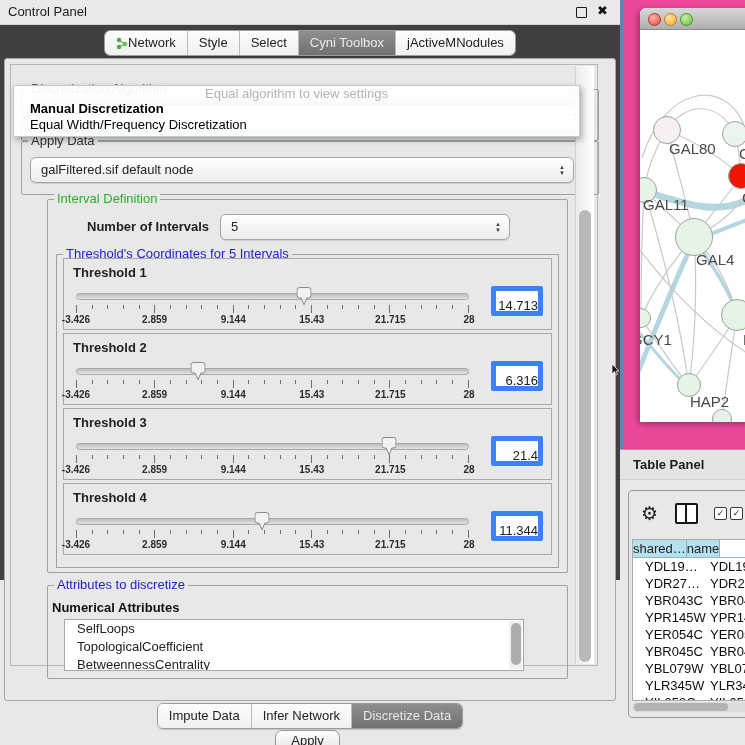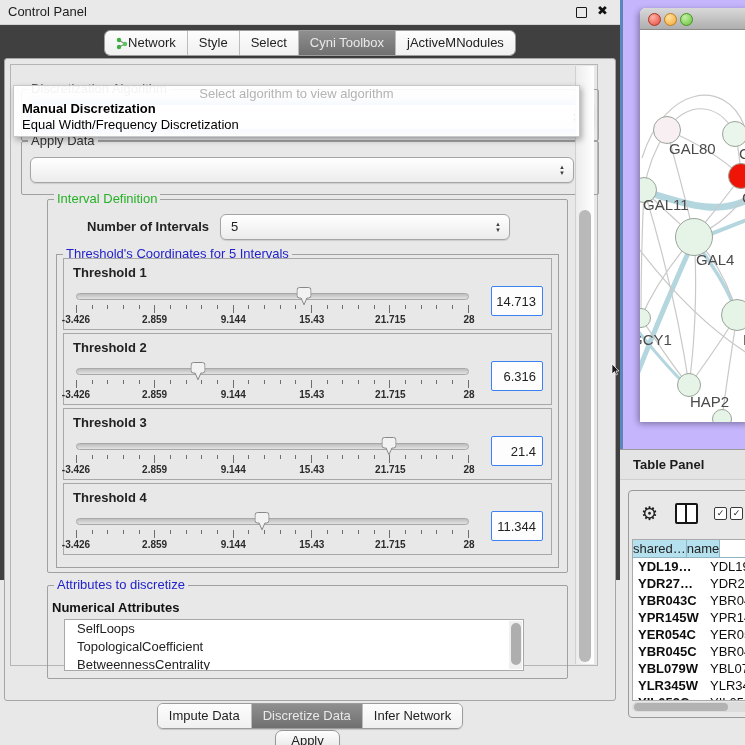--- a/index.html
+++ b/index.html
@@ -41,56 +41,56 @@
 
   #algo-group{left:10px;top:24px;width:576px;height:50px;}
   #algo-combo{position:absolute;left:8px;top:13px;width:522px;}
   #tabledata-group{left:10px;top:76px;width:576px;height:52px;}
   #tabledata-combo{position:absolute;left:8px;top:15px;width:510px;}
 
   
   #algo-popup{position:absolute;left:13px;top:85px;width:565px;height:50px;background:rgba(255,255,255,.93);
               border:1px solid #c8c8c8;box-shadow:2px 3px 6px rgba(0,0,0,.3);z-index:50;}
   #algo-popup .hint{text-align:center;color:#b3b3b3;line-height:15px;height:15px;}
-  #algo-popup .opt{padding:0 8px;line-height:16px;color:#000;cursor:pointer;white-space:nowrap;}
+  #algo-popup .opt{padding:0 16px;line-height:16px;color:#000;cursor:pointer;white-space:nowrap;}
   #algo-popup .opt.bold{font-weight:bold;}
 
   #interval-group{left:36px;top:134px;width:519px;height:372px;}
   #noi-row{position:absolute;left:0;top:14px;width:100%;}
   #noi-label{position:absolute;left:39px;top:5px;font-weight:bold;}
   #noi-combo{position:absolute;left:172px;top:0;width:256px;}
   #thresh-group{position:absolute;left:8px;top:54px;width:501px;height:312px;border:1px solid #a0a0a0;}
   .tpanel{position:relative;margin:3px 6px;height:70px;border:1px solid #a8a8a8;background:#e8e8e8;}
   .tpanel .tlabel{position:absolute;left:9px;top:6px;font-weight:bold;}
   .slider-row{position:absolute;left:10px;right:8px;top:26px;height:42px;display:flex;}
   .slider-wrap{position:relative;flex:1;height:42px;margin-right:18px;}
   .sl-track{position:absolute;left:2px;right:4px;top:8px;height:5px;border:1px solid #a8a8a8;border-radius:4px;
             background:linear-gradient(#bdbdbd,#e3e3e3);}
   .sl-handle{position:absolute;top:2px;transform:translateX(-50%);z-index:3;}
   .ticks{position:absolute;left:2px;right:4px;top:20px;height:8px;display:flex;justify-content:space-between;align-items:flex-start;}
   .ticks .t{width:1px;height:4px;background:#6e6e6e;}
   .ticks .t.M{height:8px;}
   .tick-labels{position:absolute;left:2px;right:4px;top:29px;height:12px;font-size:10px;font-weight:bold;color:#2b2b2b;}
   .tick-labels span{position:absolute;transform:translateX(-50%);white-space:nowrap;}
-  .val-box{width:52px;height:30px;margin-top:1px;background:#fdfdfd;border:1px solid #3b82f6;border-radius:2px;
-           line-height:30px;text-align:right;padding-right:6px;box-sizing:border-box;}
+  .val-box{width:52px;height:30px;margin-top:1px;background:#fdfdfd;border:5px solid #3b82f6;border-radius:2px;
+           line-height:30px;text-align:right;box-sizing:border-box;}
 
   #attr-group{left:36px;top:520px;width:519px;height:92px;}
   #attr-sub{position:absolute;left:4px;top:14px;font-weight:bold;color:#111;}
   #attr-list{position:absolute;left:16px;top:33px;width:458px;height:50px;background:#ffffff;border:1px solid #a8a8a8;overflow:hidden;}
   #attr-list .li{padding-left:12px;line-height:18px;cursor:pointer;white-space:nowrap;}
   #attr-vscroll{position:absolute;right:1px;top:1px;bottom:1px;width:13px;background:#f0f0f0;}
   #attr-vscroll .thumb{position:absolute;left:1.5px;top:2px;width:10px;height:42px;background:#aeaeae;border-radius:5px;}
 
   #apply-btn{position:absolute;left:270px;top:671px;width:63px;height:21px;background:linear-gradient(#fefefe,#e4e4e4);
              border:1px solid #989898;border-radius:7px;text-align:center;line-height:20px;cursor:pointer;box-shadow:0 1px 1px rgba(0,0,0,.15);}
 
   
   #right-region{position:absolute;left:620px;top:0;width:125px;height:745px;}
-  #net-frame{position:absolute;left:0;top:0;width:125px;height:449px;background:#c4b5fd;border-left:3px solid #5c86ba;box-sizing:border-box;}
+  #net-frame{position:absolute;left:0;top:0;width:125px;height:449px;background:#ec4899;border-left:3px solid #5c86ba;box-sizing:border-box;}
   #mac-window{position:absolute;left:17px;top:8px;width:110px;height:414px;background:#fff;border-radius:6px 0 0 4px;box-shadow:-2px 2px 6px rgba(0,0,0,.35);}
   #mac-titlebar{position:absolute;left:0;top:0;width:100%;height:22px;border-radius:6px 0 0 0;
                 background:linear-gradient(#d9d9d9,#aeaeae);border-bottom:1px solid #8a8a8a;box-sizing:border-box;}
   .tl{position:absolute;top:5px;width:11px;height:11px;border-radius:50%;cursor:pointer;}
   #tl-red{left:8px;background:radial-gradient(circle at 35% 30%,#ffb3a8,#e5473a);border:0.5px solid #b03225;}
   #tl-yellow{left:24px;background:radial-gradient(circle at 35% 30%,#ffe2a0,#f2a832);border:0.5px solid #c07f1d;}
   #tl-green{left:40px;background:radial-gradient(circle at 35% 30%,#c4f0a5,#67c239);border:0.5px solid #459423;}
   #net-canvas{position:absolute;left:0;top:22px;width:110px;height:392px;overflow:hidden;background:#fff;}
   #edges{position:absolute;left:0;top:0;}
   .node{position:absolute;border:1.5px solid #9aa49a;border-radius:50%;box-sizing:border-box;}
@@ -104,21 +104,21 @@
   #gear-ic{font-size:19px;color:#1f1f1f;cursor:pointer;}
   #col-ic{width:19px;height:17px;border:2px solid #161616;border-radius:2px;margin-left:17px;position:relative;cursor:pointer;background:#fff;}
   #col-ic::after{content:"";position:absolute;left:8px;top:0;width:2px;height:100%;background:#161616;}
   .cb-ic{width:11px;height:11px;border:1.5px solid #3a3a3a;border-radius:2px;background:#fff;font-size:9px;line-height:11px;text-align:center;color:#222;cursor:pointer;}
   #cb1{margin-left:16px;} #cb2{margin-left:3px;}
   #tp-table{position:absolute;left:3px;top:48px;width:127px;height:160px;background:#fff;border:1px solid #aaa;border-right:none;overflow:hidden;}
   #tp-thead{display:flex;height:17px;border-bottom:1px solid #8fb6c4;}
   .th{background:#b5e0ee;border-right:1px solid #8fb6c4;line-height:17px;text-align:center;color:#222;overflow:hidden;white-space:nowrap;cursor:pointer;}
   .tr{display:flex;height:17px;line-height:17px;cursor:default;}
   .td{overflow:hidden;white-space:nowrap;color:#0d0d0d;}
-  .td.c1{width:74px;flex:0 0 74px;padding-left:5px;box-sizing:border-box;font-weight:bold;}
+  .td.c1{width:74px;flex:0 0 74px;padding-left:12px;box-sizing:border-box;}
   .td.c2{width:80px;flex:0 0 80px;padding-left:3px;box-sizing:border-box;}
   #tp-hscroll{position:absolute;left:3px;top:211px;width:122px;height:10px;background:#dcdcdc;border-radius:5px;}
   #tp-hscroll .thumb{position:absolute;left:2px;top:1px;width:94px;height:8px;background:#b2b2b2;border-radius:4px;}
 
   #mouse-cursor{position:absolute;left:611px;top:363px;z-index:90;}
 </style>
 </head>
 <body>
 
 <div id="left-region">
@@ -177,20 +177,21 @@
           <span class="arrows">
               <span>▲</span>
               <span>▼</span>
             </span>
         </div>
       </div>
 
       <div id="tabledata-group" class="group">
         <span class="group-title t-dark">Apply Data</span>
         <div id="tabledata-combo" class="combo">
+          <span>galFiltered.sif default node</span>
           <span class="arrows">
               <span>▲</span>
               <span>▼</span>
             </span>
         </div>
       </div>
 
       <div id="interval-group" class="group">
         <span class="group-title t-green">Interval Definition</span>
         <div id="noi-row">
@@ -432,41 +433,41 @@
 
       <div id="cp-vscroll">
           <div class="thumb"></div>
         </div>
     </div>
 
     <div id="apply-btn">Apply</div>
   </div>
 
   <div id="algo-popup">
-    <div class="hint">Select algorithm to view algorithm</div>
+    <div class="hint">Equal algorithm to view settings</div>
 
       <div class="opt bold">Manual Discretization</div>
 
       <div class="opt">Equal Width/Frequency Discretization</div>
 
   </div>
 
   <div id="cp-bottom-tabs">
     <div class="segtabs">
 
         <div class="segtab">
           <span>Impute Data</span>
         </div>
 
+        <div class="segtab">
+          <span>Infer Network</span>
+        </div>
+
         <div class="segtab sel">
           <span>Discretize Data</span>
-        </div>
-
-        <div class="segtab">
-          <span>Infer Network</span>
         </div>
 
     </div>
   </div>
 </div>
 
 <div id="right-region">
   <div id="net-frame">
     <div id="mac-window">
       <div id="mac-titlebar">

